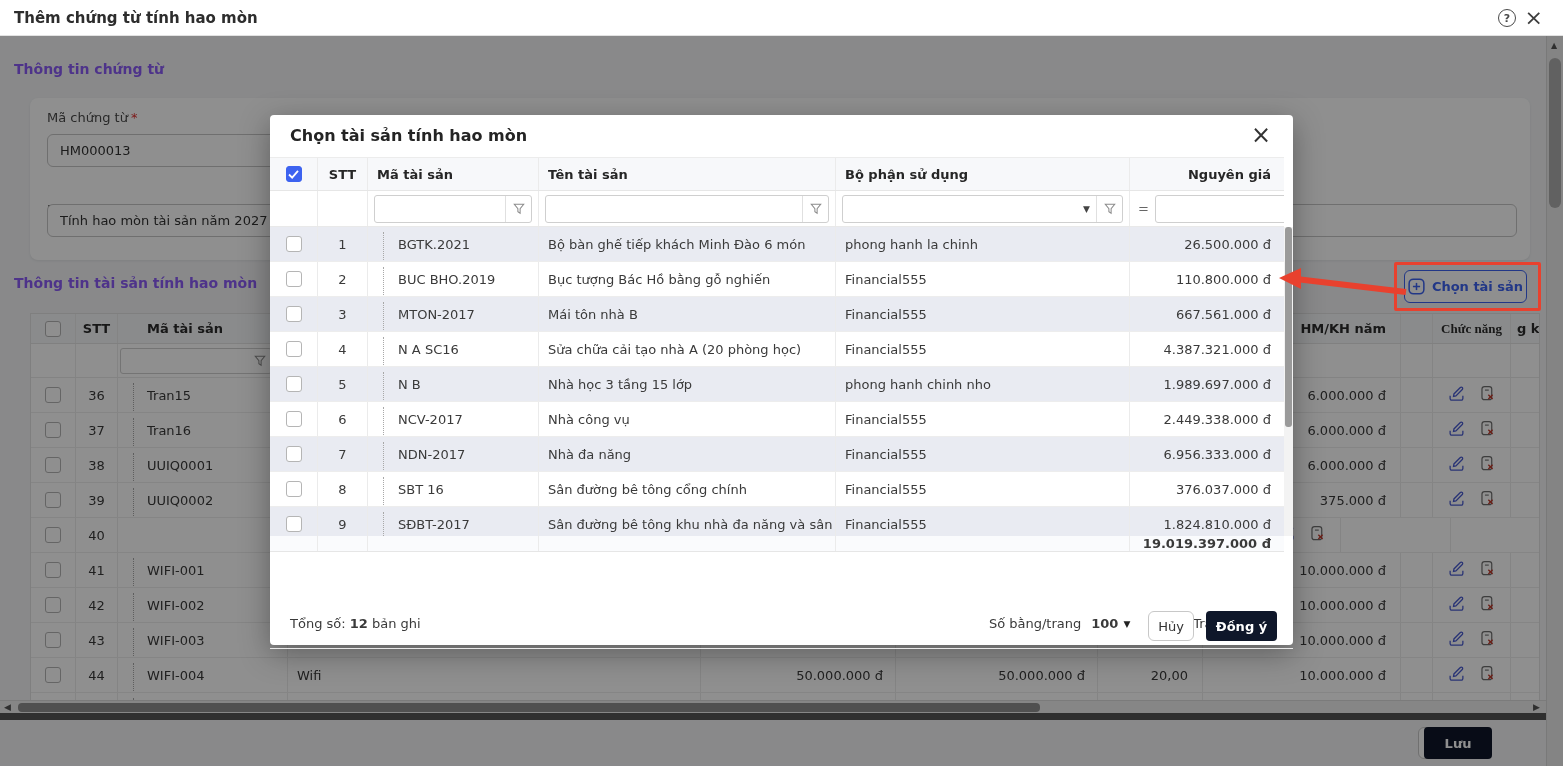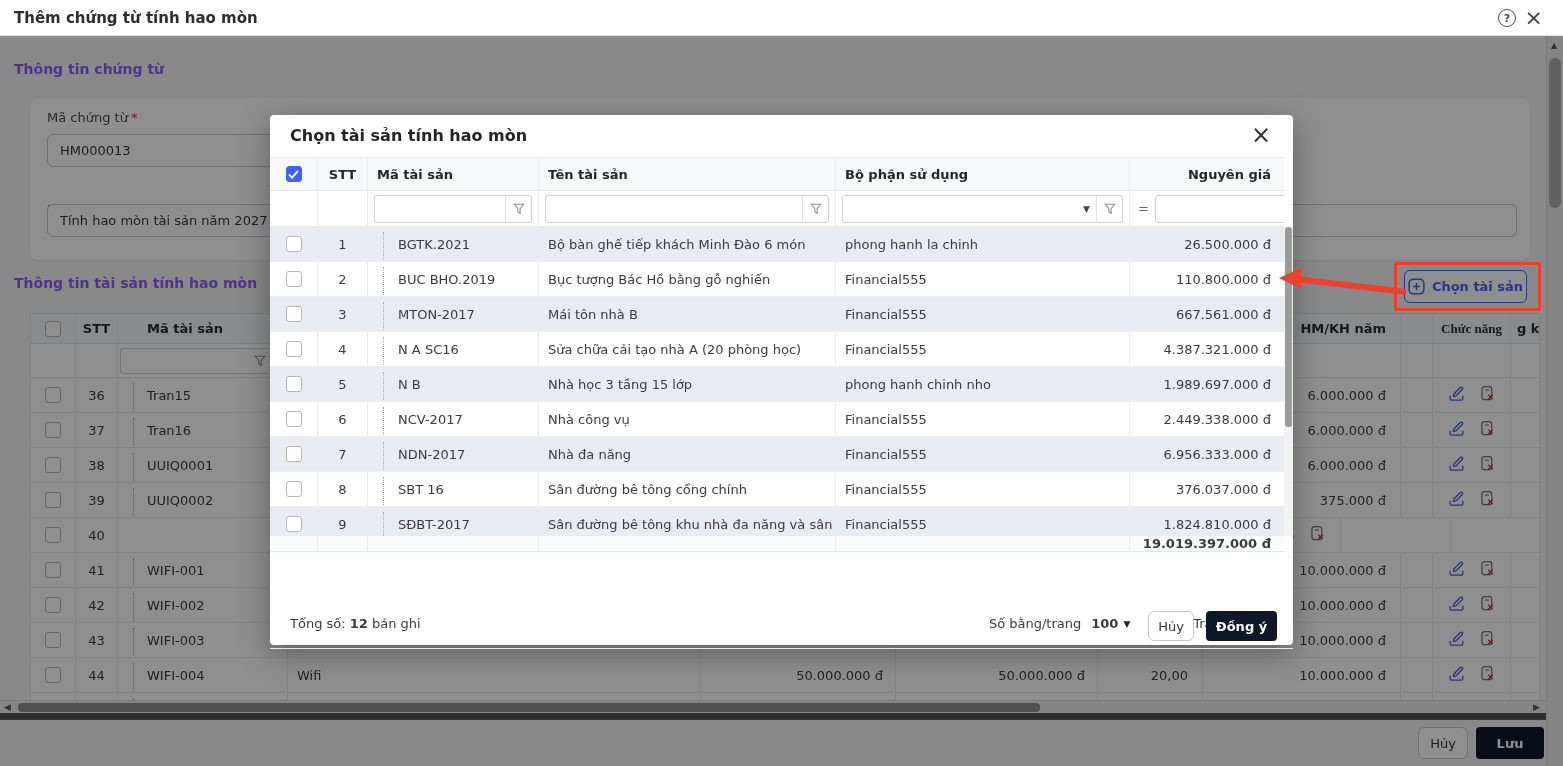--- a/index.html
+++ b/index.html
@@ -433,21 +433,21 @@
 
     <div class="hscroll">
       <span class="hs-arrow" style="left:4px;">◀</span>
       <div class="thumb"></div>
       <span class="hs-arrow" style="right:6px;">▶</span>
     </div>
     <div class="darkstrip"></div>
 
     <div class="page-footer">
       <button class="btn-outline" style="left:1418px; top:7px; width:50px;">Hủy</button>
-      <button class="btn-blue" style="left:1476px; top:7px; width:68px;">Lưu</button>
+      <button class="btn-blue" style="left:1424px; top:7px; width:68px;">Lưu</button>
     </div>
 
     <div class="vscroll">
       <span class="up">▲</span>
       <div class="thumb"></div>
     </div>
   </div>
 
   <div class="overlay"></div>
 

